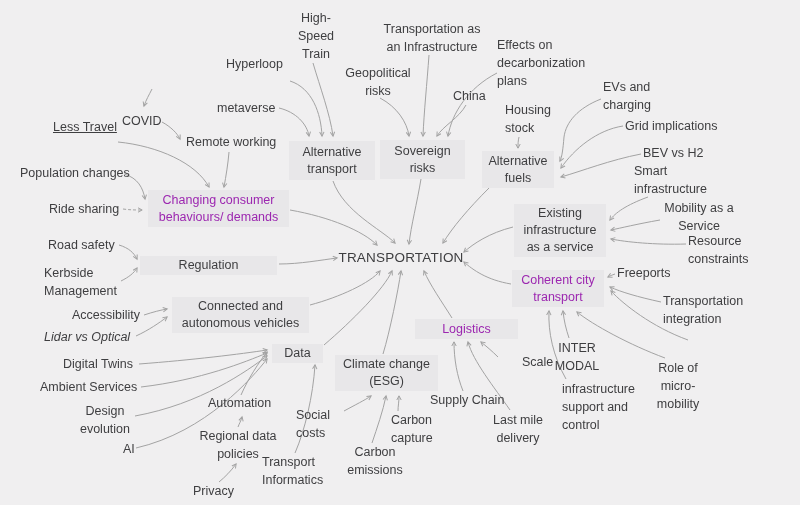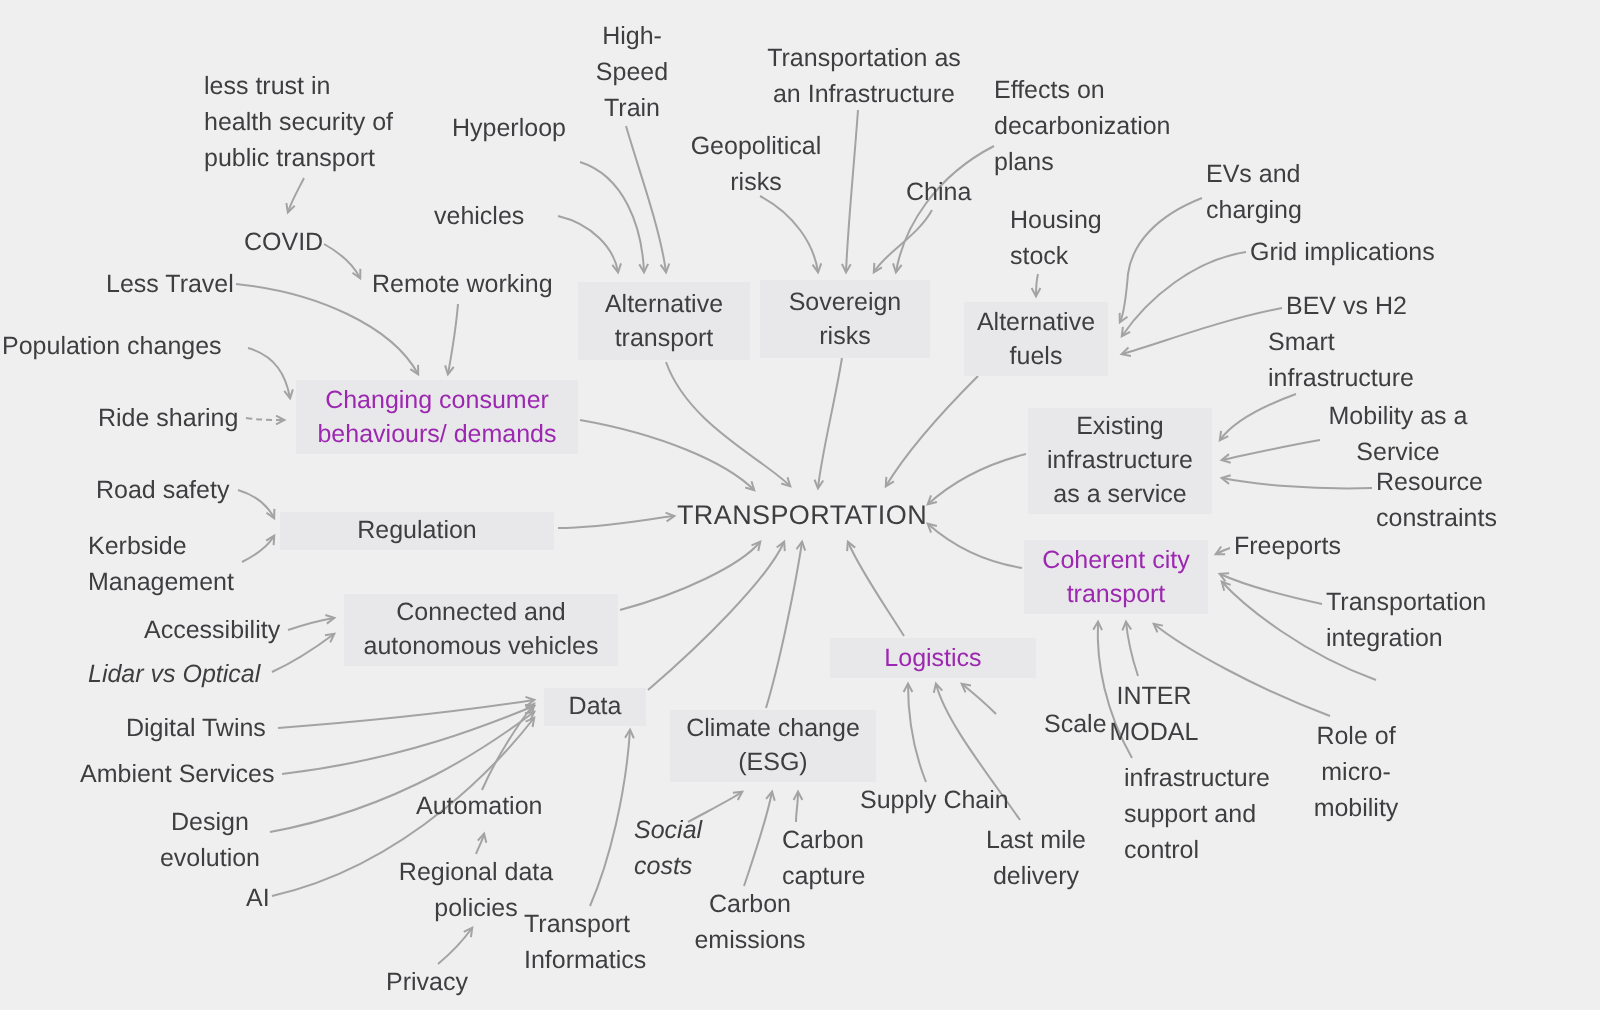--- a/index.html
+++ b/index.html
@@ -102,30 +102,27 @@
   <div class="box" style="left:380px;top:140px;width:85px;height:39px;">Sovereign
 risks</div>
   <div class="box" style="left:482px;top:151px;width:72px;height:37px;">Alternative
 fuels</div>
   <div class="box" style="left:514px;top:204px;width:92px;height:53px;">Existing
 infrastructure
 as a service</div>
   <div class="box hl" style="left:512px;top:270px;width:92px;height:37px;">Coherent city
 transport</div>
 
-  <div class="lbl" style="left:102px;top:34px;">less trust in
-health security of
-public transport</div>
   <div class="lbl" style="left:122px;top:112px;">COVID</div>
-  <div class="lbl" style="left:53px;top:133px;">Less Travel</div>
-  <div class="lbl" style="left:1px;top:164px;">Population changes</div>
+  <div class="lbl" style="left:53px;top:118px;text-decoration:underline;">Less Travel</div>
+  <div class="lbl" style="left:20px;top:164px;">Population changes</div>
   <div class="lbl" style="left:49px;top:200px;">Ride sharing</div>
   <div class="lbl" style="left:186px;top:133px;">Remote working</div>
   <div class="lbl" style="left:226px;top:55px;">Hyperloop</div>
-  <div class="lbl" style="left:217px;top:99px;">vehicles</div>
+  <div class="lbl" style="left:217px;top:99px;">metaverse</div>
   <div class="lbl tc" style="left:294px;top:9px;width:44px;">High-
 Speed
 Train</div>
   <div class="lbl tc" style="left:380px;top:20px;width:104px;">Transportation as
 an Infrastructure</div>
   <div class="lbl tc" style="left:343px;top:64px;width:70px;">Geopolitical
 risks</div>
   <div class="lbl" style="left:453px;top:87px;">China</div>
   <div class="lbl" style="left:505px;top:101px;">Housing
 stock</div>
@@ -154,21 +151,21 @@
 support and
 control</div>
   <div class="lbl" style="left:522px;top:353px;">Scale</div>
   <div class="lbl" style="left:430px;top:391px;">Supply Chain</div>
   <div class="lbl tc" style="left:491px;top:411px;width:54px;">Last mile
 delivery</div>
   <div class="lbl" style="left:391px;top:411px;">Carbon
 capture</div>
   <div class="lbl tc" style="left:345px;top:443px;width:60px;">Carbon
 emissions</div>
-  <div class="lbl" style="left:317px;top:406px;font-style:italic;">Social
+  <div class="lbl" style="left:296px;top:406px;">Social
 costs</div>
   <div class="lbl" style="left:262px;top:453px;">Transport
 Informatics</div>
   <div class="lbl" style="left:193px;top:482px;">Privacy</div>
   <div class="lbl tc" style="left:197px;top:427px;width:82px;">Regional data
 policies</div>
   <div class="lbl" style="left:208px;top:394px;">Automation</div>
   <div class="lbl" style="left:123px;top:440px;">AI</div>
   <div class="lbl tc" style="left:77px;top:402px;width:56px;">Design
 evolution</div>

